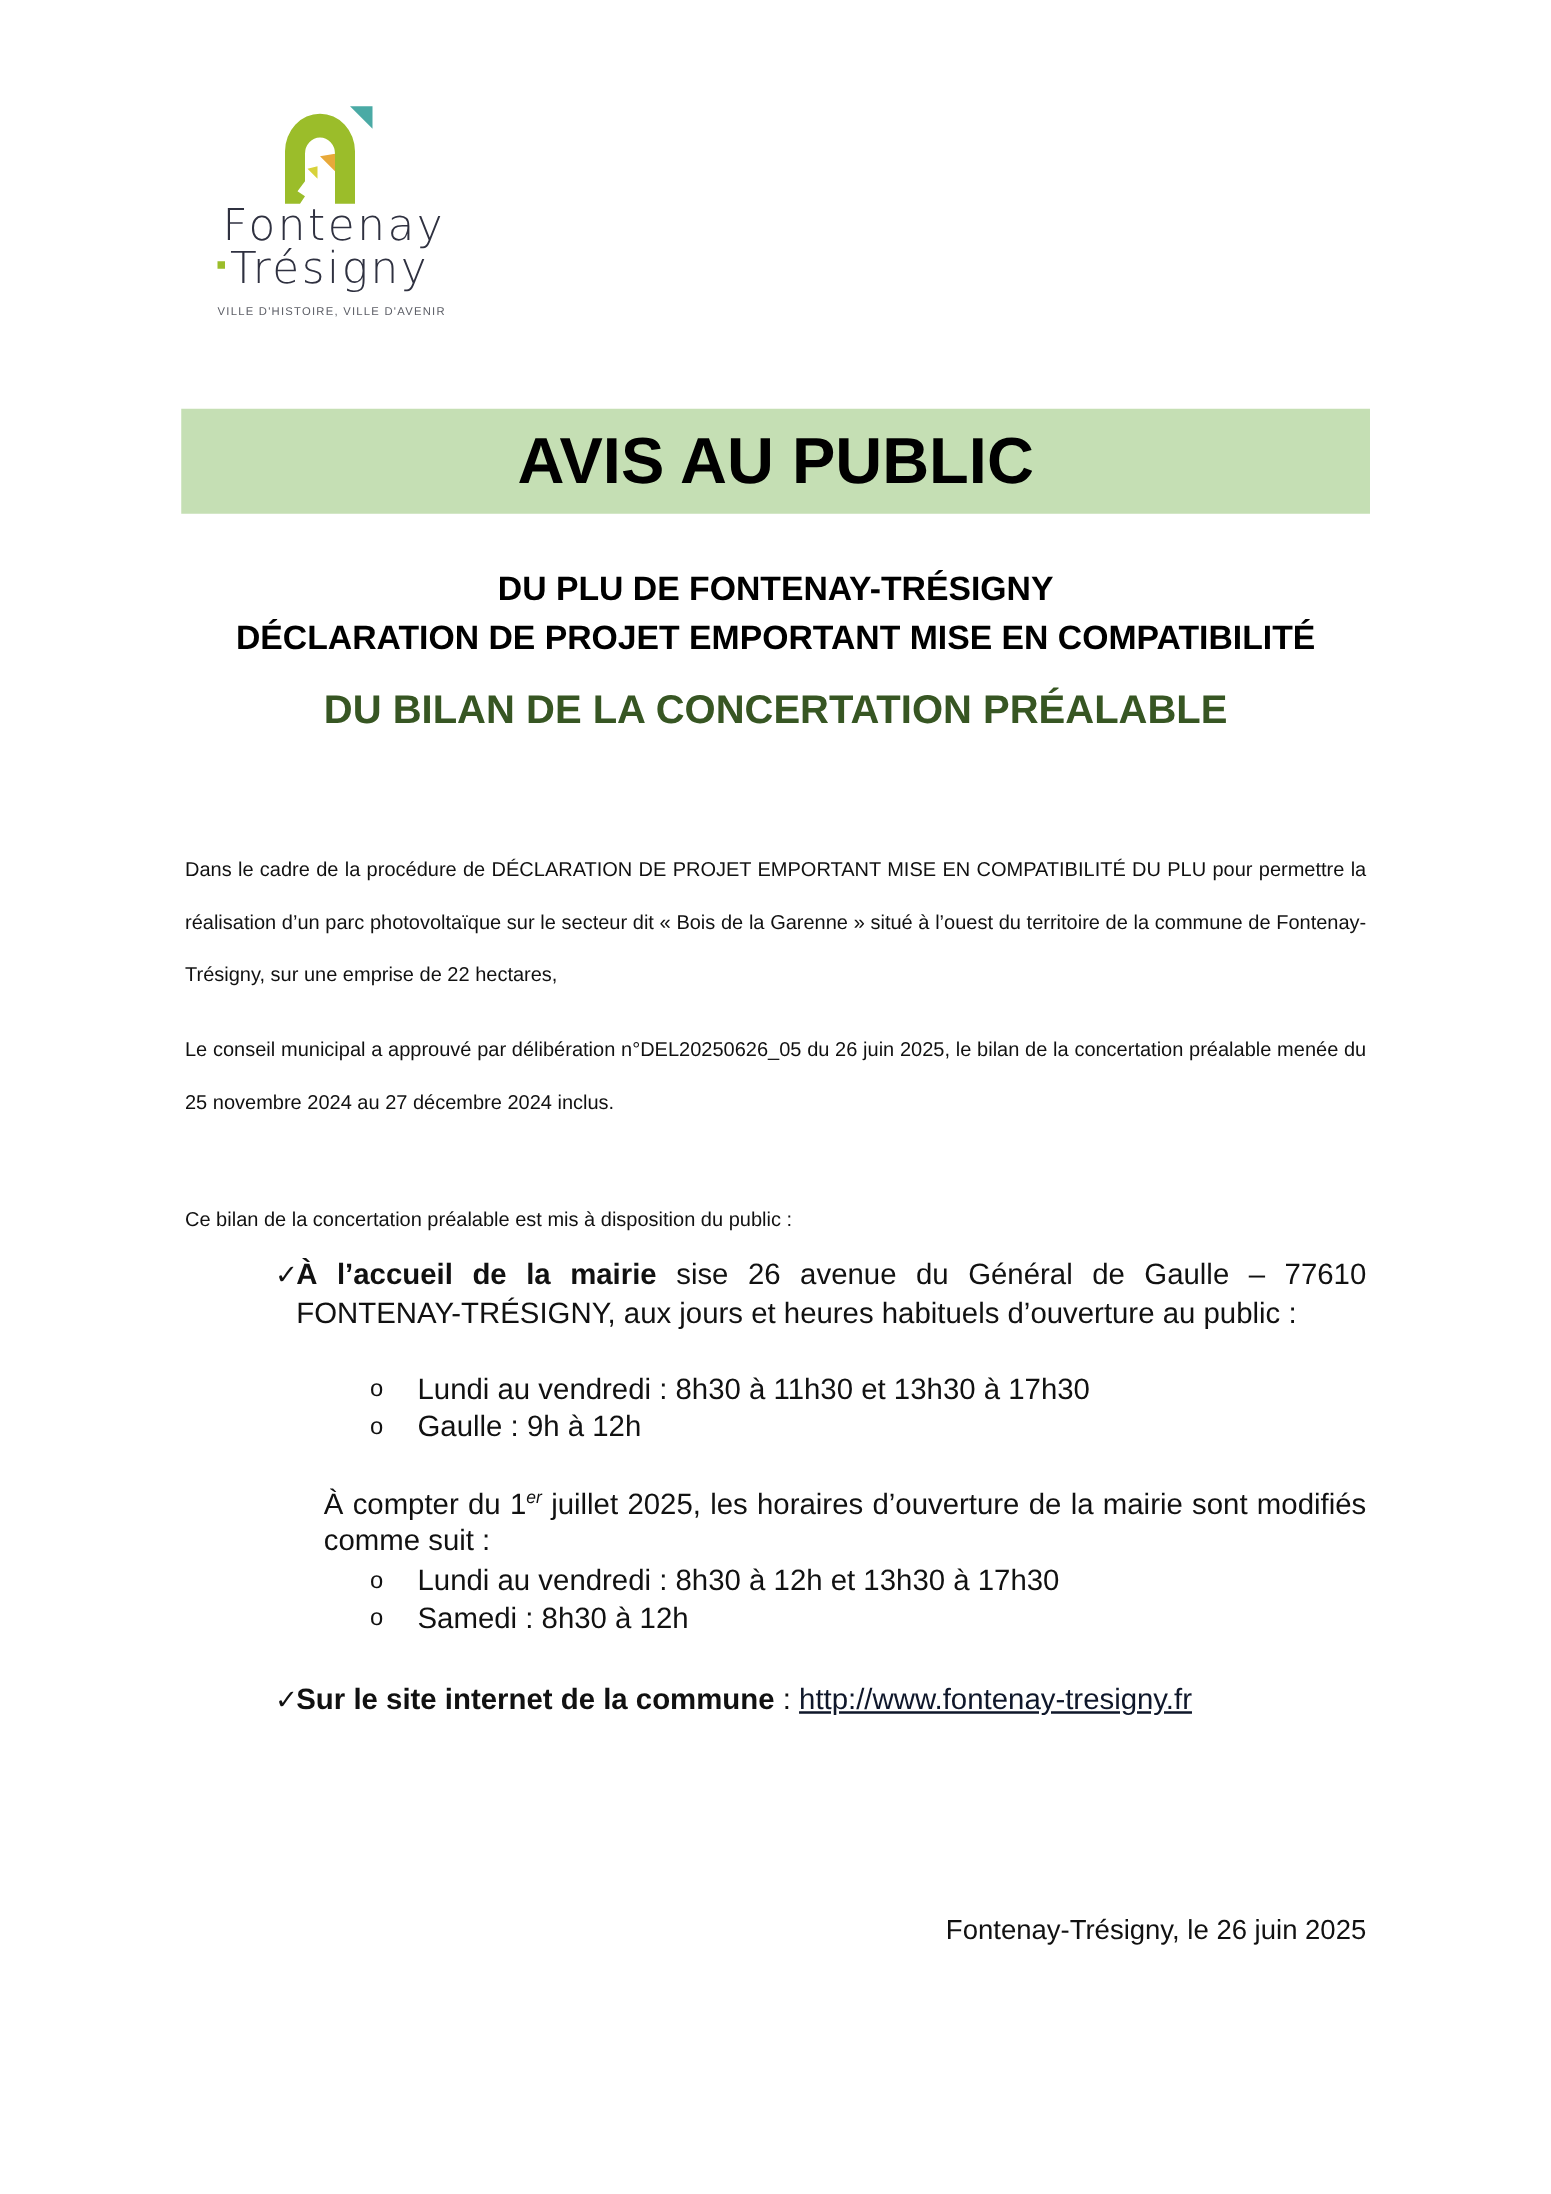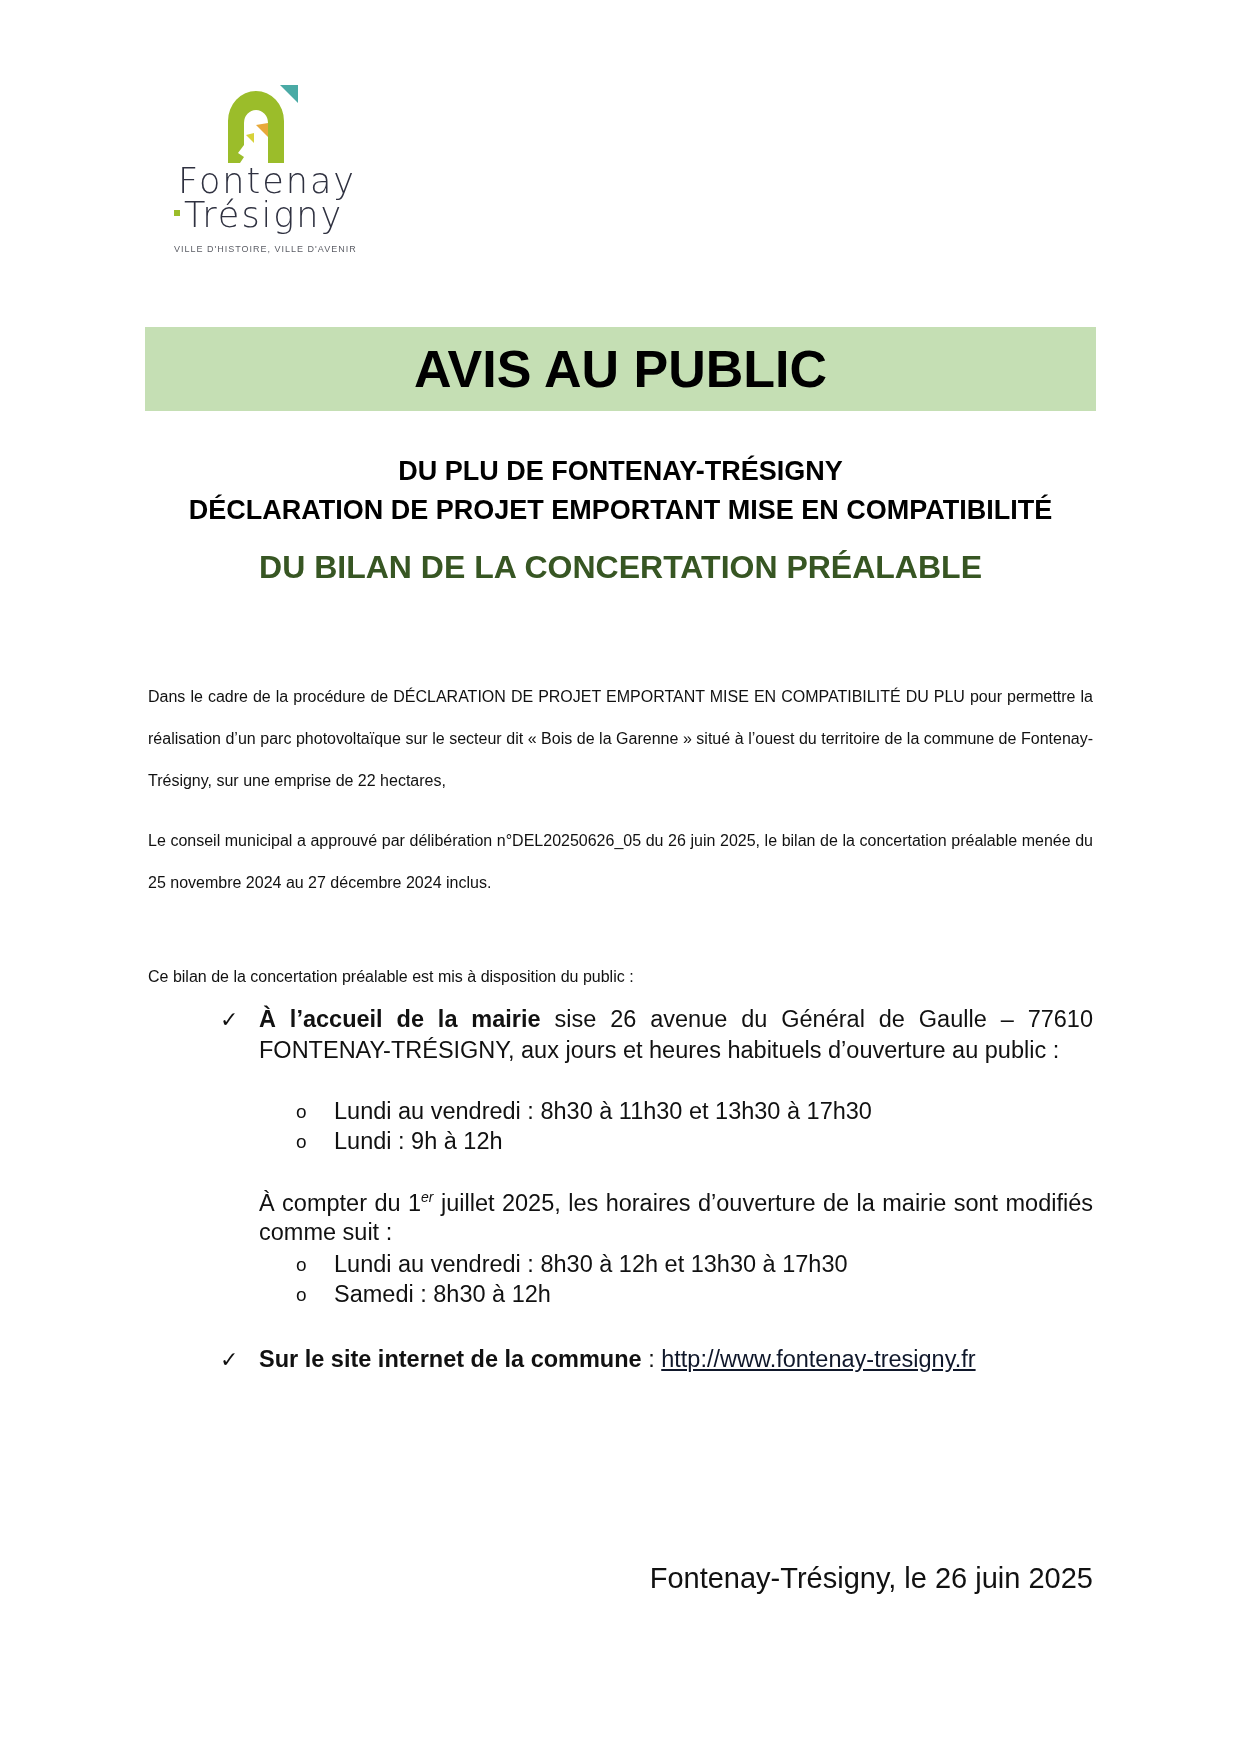--- a/index.html
+++ b/index.html
@@ -14,32 +14,32 @@
   .banner { position:absolute; left:145px; top:327px; width:951px; height:84px; background:#c5dfb4; display:flex; align-items:center; justify-content:center; }
   .banner h1 { margin:0; font-size:52px; font-weight:bold; color:#000; letter-spacing:0px; }
   .subtitle { position:absolute; left:145px; width:951px; top:452px; text-align:center; font-weight:bold; font-size:27px; line-height:39px; color:#000; }
   .green { position:absolute; left:145px; width:951px; top:548px; text-align:center; font-weight:bold; font-size:32px; line-height:39px; color:#375623; }
   .para { position:absolute; left:148px; width:945px; font-size:16px; line-height:42px; text-align:justify; text-align-last:left; }
   .p1 { top:676px; }
   .p2 { top:820px; }
   .p3 { top:956px; }
   .check-item { position:absolute; left:220px; width:873px; font-size:23.5px; line-height:31px; }
   .check { position:absolute; left:0; top:0; font-size:22px; }
-  .check-text { margin-left:39px; text-align:justify; text-align-last:left; }
+  .check-text { margin-left:17px; text-align:justify; text-align-last:left; }
   .c1 { top:1004px; }
   .c2 { top:1344px; }
   .sub-list { position:absolute; left:296px; font-size:23.5px; line-height:30px; }
   .sub-list .row { position:relative; padding-left:38px; }
   .sub-list .bullet { position:absolute; left:0; top:1px; font-size:19px; }
   .s1 { top:1096px; }
   .s2 { top:1249px; }
   .note { position:absolute; left:259px; width:834px; top:1189px; font-size:23.5px; line-height:29px; text-align:justify; text-align-last:left; }
   sup { font-size:14px; line-height:0;font-style:italic; }
   a.link { color:#0f172a; text-decoration:underline; }
-  .sign { position:absolute; right:148px; top:1531px; font-size:29px;margin-top:31px; }
+  .sign { position:absolute; right:148px; top:1531px; font-size:22px; }
   b { font-weight:bold; }
 </style>
 </head>
 <body>
 
 <div class="logo">
   <svg width="90" height="82" viewBox="0 0 90 82">
     <path d="M10 80 L10 38 A28 30 0 0 1 66 38 L66 80 L50 80 L50 40 A12 13 0 0 0 26 40 L26 62 L20 70 L26 74 L22 80 Z" fill="#9bbd2a"></path>
     <polygon points="62,2 80,2 80,20" fill="#4aaaa5"></polygon>
     <polygon points="38,42 50,40 50,54" fill="#e8a93a"></polygon>
@@ -67,21 +67,21 @@
 <div class="para p2">Le conseil municipal a approuvé par délibération n°DEL20250626_05 du 26 juin 2025, le bilan de la concertation préalable menée du 25 novembre 2024 au 27 décembre 2024 inclus.</div>
 <div class="para p3">Ce bilan de la concertation préalable est mis à disposition du public :</div>
 
 <div class="check-item c1">
   <span class="check">✓</span>
   <div class="check-text"><b>À l’accueil de la mairie</b><span> sise 26 avenue du Général de Gaulle – 77610 FONTENAY-TRÉSIGNY, aux jours et heures habituels d’ouverture au public :</span></div>
 </div>
 
 <div class="sub-list s1">
   <div class="row"><span class="bullet">o</span><span>Lundi au vendredi : 8h30 à 11h30 et 13h30 à 17h30</span></div>
-  <div class="row"><span class="bullet">o</span><span>Lundi : 9h à 12h</span></div>
+  <div class="row"><span class="bullet">o</span><span>Gaulle : 9h à 12h</span></div>
 </div>
 
 <div class="note"><span>À compter du 1</span><sup>er</sup><span> juillet 2025, les horaires d’ouverture de la mairie sont modifiés comme suit :</span></div>
 
 <div class="sub-list s2">
   <div class="row"><span class="bullet">o</span><span>Lundi au vendredi : 8h30 à 12h et 13h30 à 17h30</span></div>
   <div class="row"><span class="bullet">o</span><span>Samedi : 8h30 à 12h</span></div>
 </div>
 
 <div class="check-item c2">

